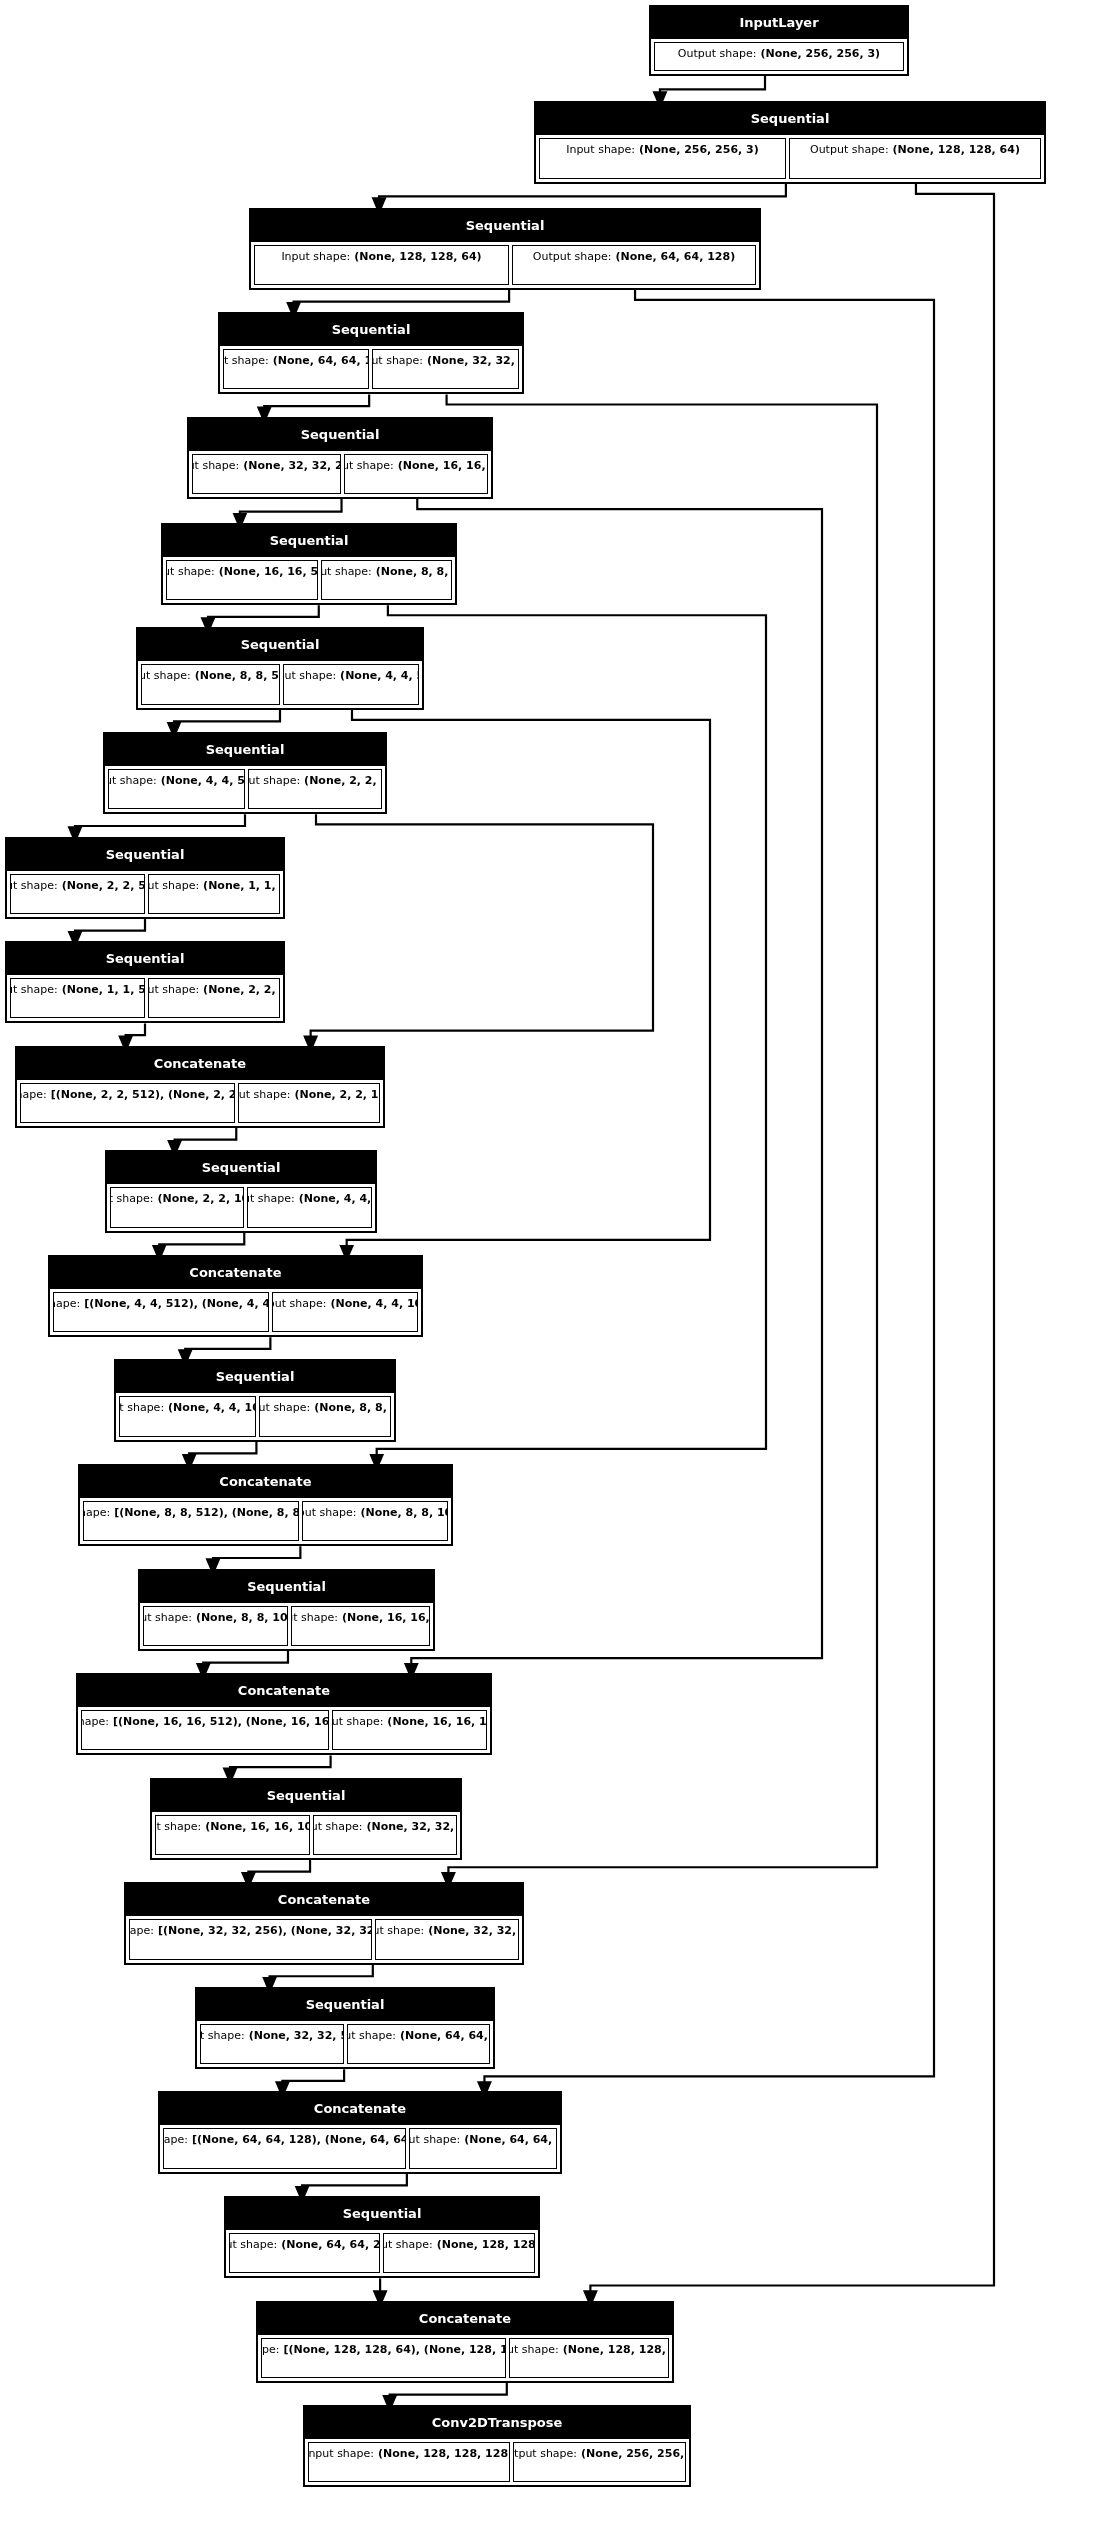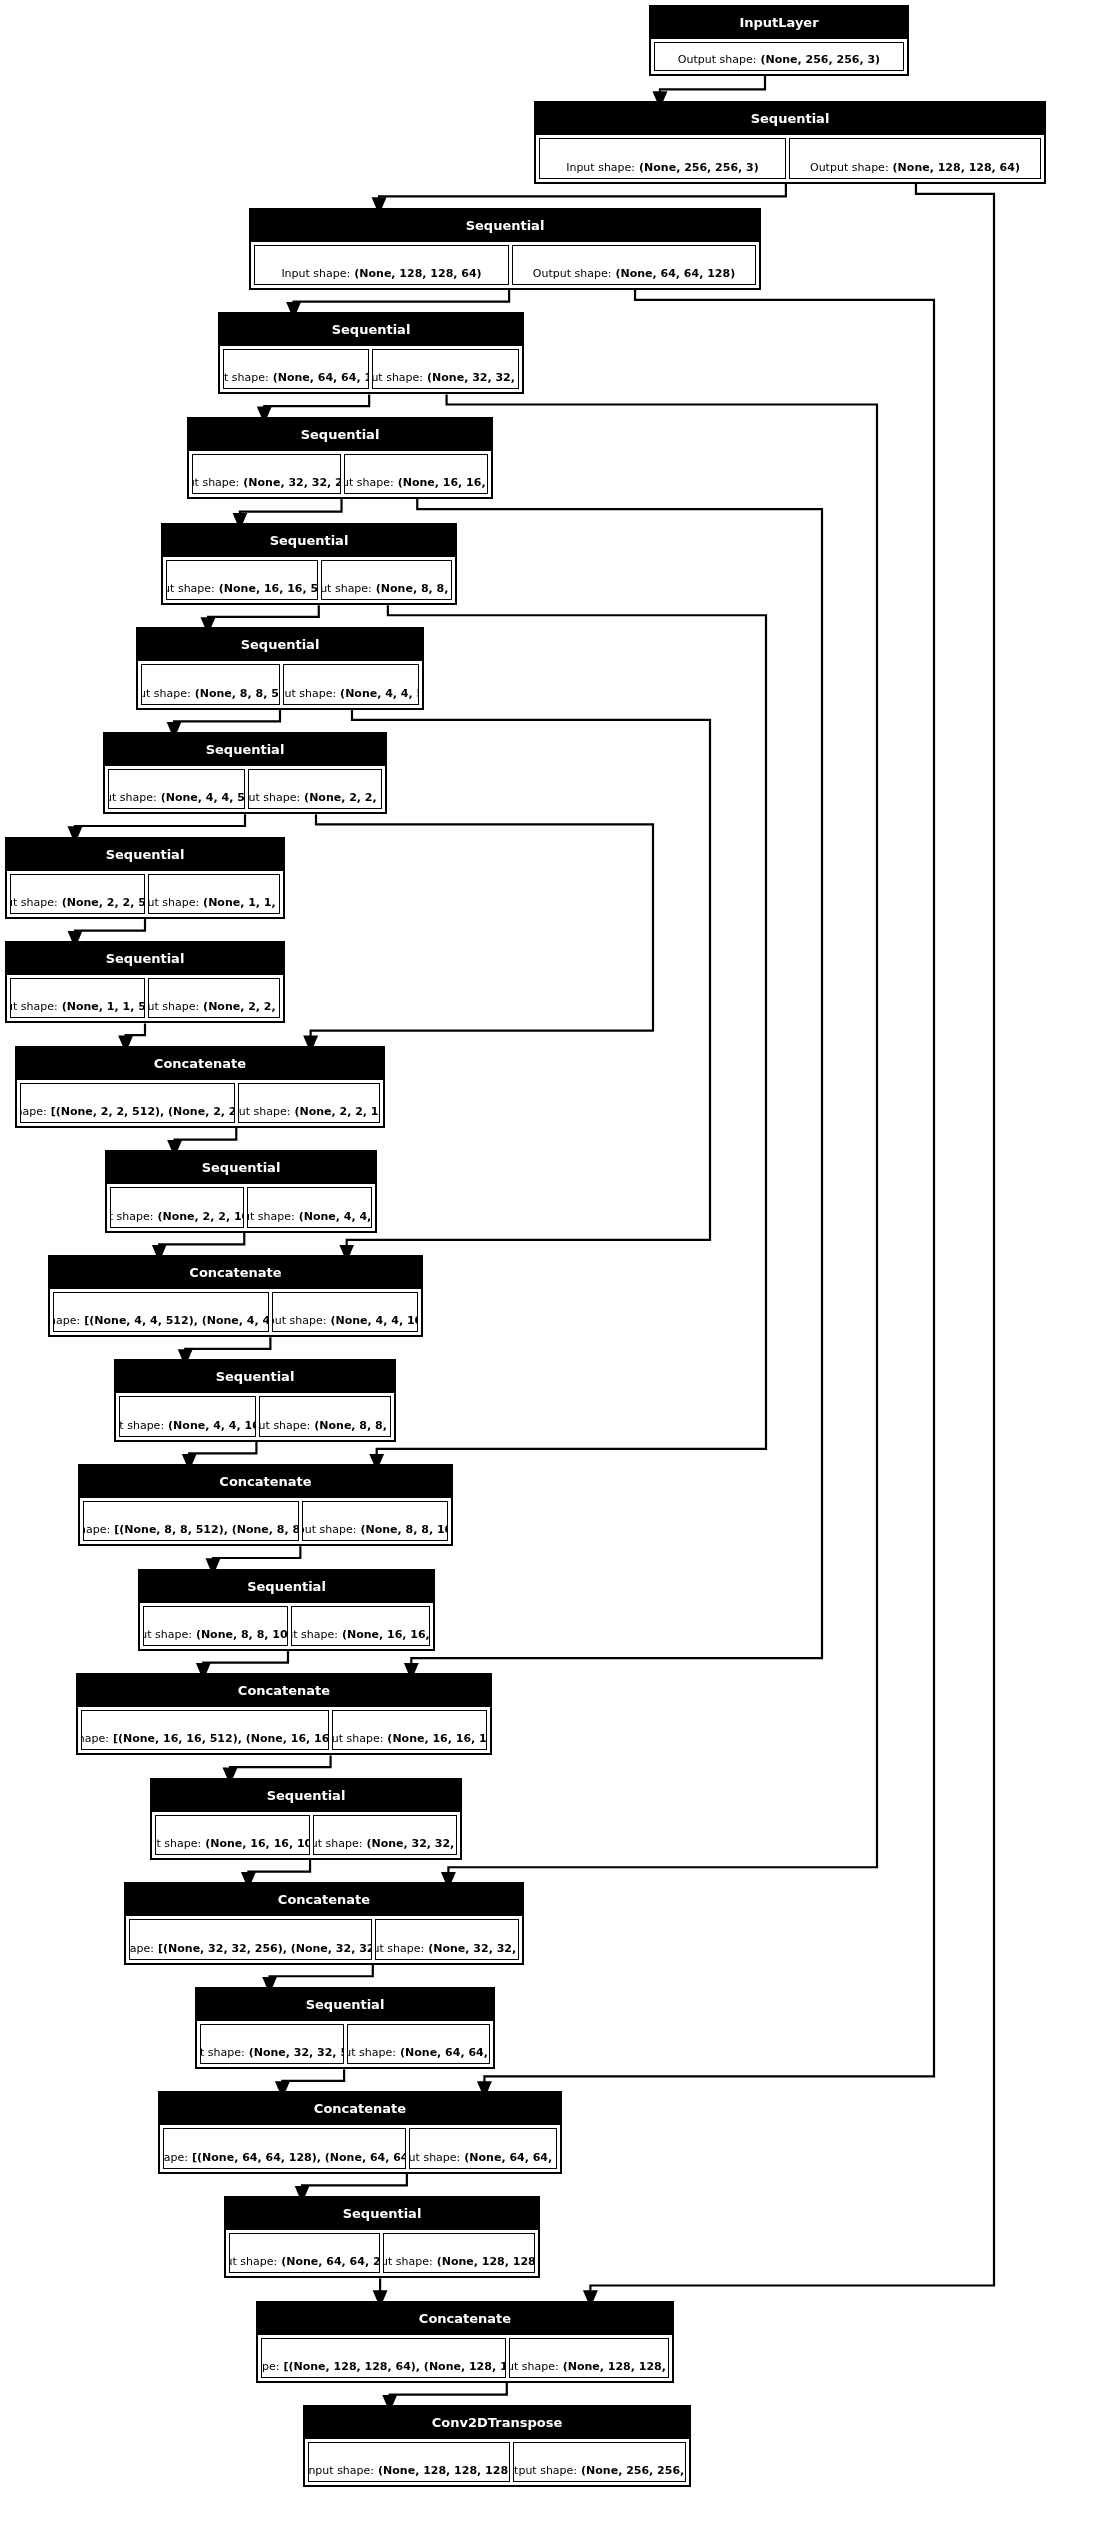--- a/index.html
+++ b/index.html
@@ -38,21 +38,21 @@
     padding:3px;
     gap:3px;
   }
   .shape-cell{
     box-sizing:border-box;
     border:1px solid #000000;
     background:#ffffff;
     color:#000000;
     font-size:11px;
     display:flex;
-    align-items:flex-end;
+    align-items:flex-start;
     justify-content:center;
     white-space:nowrap;
     overflow:hidden;
     padding:4px 6px;
     flex:0 0 auto;
   }
   .shape-cell.grow{flex:1 1 auto;}
   .shape-cell .lbl{font-weight:normal;}
   .shape-cell .val{font-weight:bold;margin-left:4px;}
   svg.edges{

